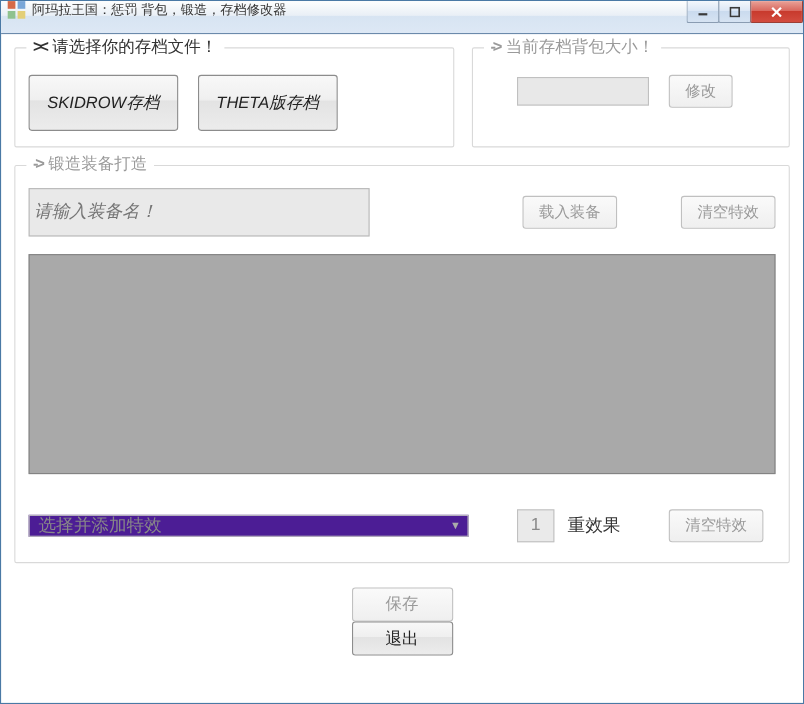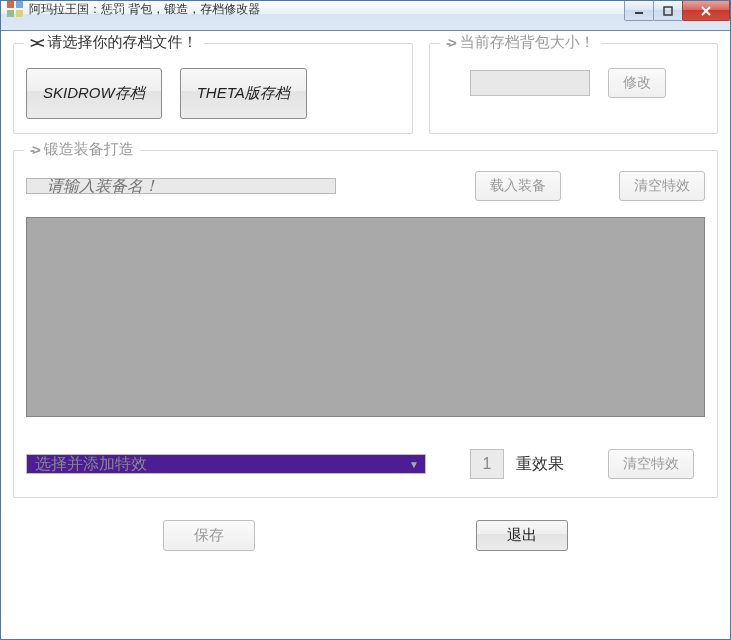--- a/index.html
+++ b/index.html
@@ -127,24 +127,24 @@
     .row-btns { display: flex; gap: 18px; align-items: center; margin-top: 4px; }
     .bpk-row { display: flex; align-items: center; gap: 18px; margin-top: 4px; padding-left: 28px; }
     .bpk-input {
       width: 120px; height: 26px;
       border: 1px solid #c0c0c0;
       background: #e8e8e8;
     }
     .forge-group { margin-top: 16px; padding-bottom: 18px; }
     .forge-top { display: flex; align-items: center; gap: 14px; }
     .equip-input {
-      width: 310px; height: 16px;
+      width: 310px; height: 44px;
       border: 1px solid #b8b8b8;
       background: #e9e9e9;
-      padding: 0 20px;
+      padding: 0 4px;
       font-size: 16px;
       color: #1d4ed8;
       font-style: italic;
     }
     .spacer { flex: 1; }
     .big-pane {
       margin-top: 16px;
       width: 100%;
       height: 200px;
       background: #a9a9a9;
@@ -184,20 +184,21 @@
     }
     .stack-label {
       font-size: 16px;
       color: #333;
     }
     .bottom-bar {
       margin-top: 22px;
       display: flex;
       align-items: center;
       padding: 0 40px;
+      flex-direction: column;
     }
     .bottom-bar .gap { flex: 1; }
   </style>
 </head>
 <body>
 
 <div class="window">
   <div class="titlebar">
     <span class="app-icon"></span>
     <span class="title-text">阿玛拉王国：惩罚 背包，锻造，存档修改器</span>

